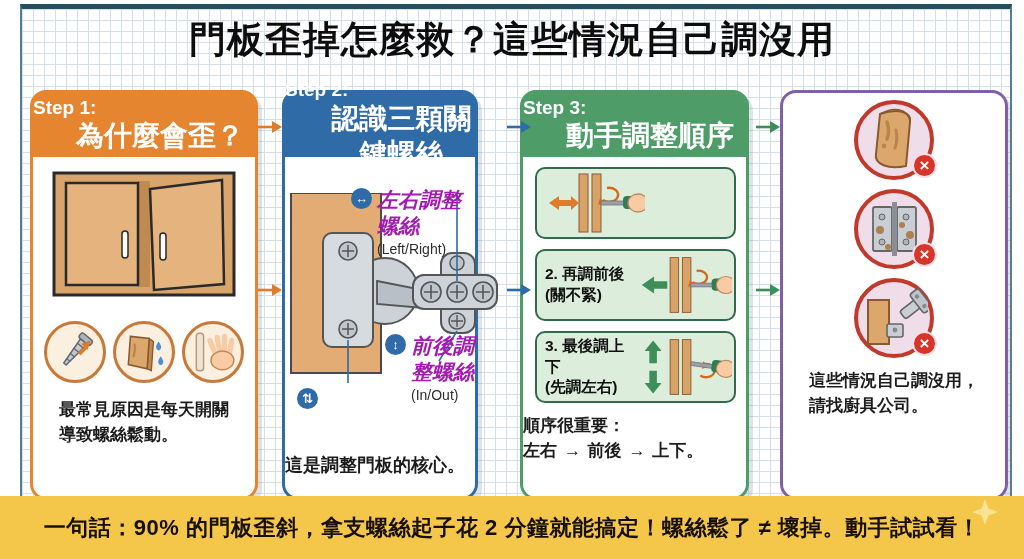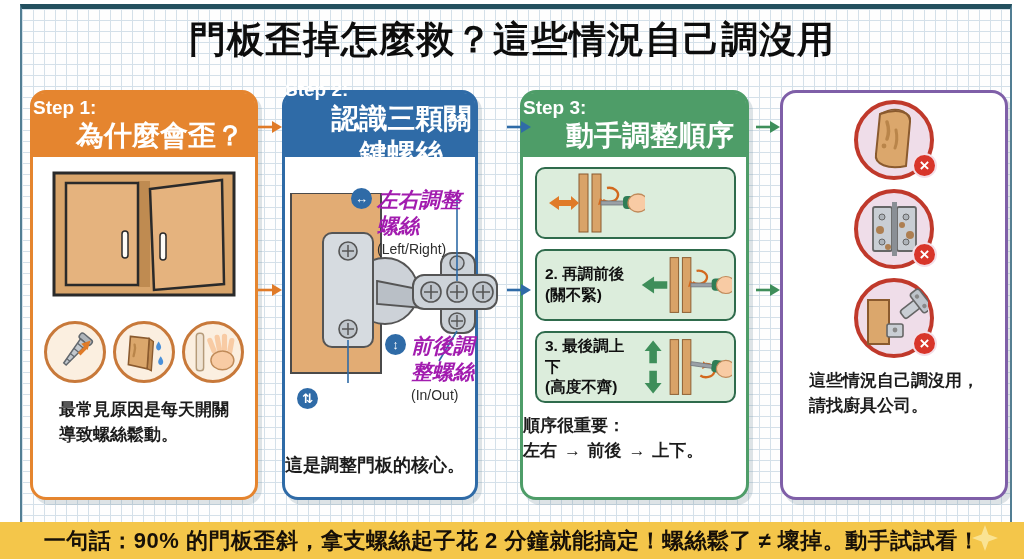--- a/index.html
+++ b/index.html
@@ -89,21 +89,21 @@
     position:absolute; right:-7px; bottom:-2px; width:25px; height:25px; border-radius:50%;
     background:#D8352A; border:2px solid #F3DFE8; color:#fff;
     display:flex; align-items:center; justify-content:center;
     font-size:17px; font-weight:900; line-height:1;
   }
   .c4 .caption { margin-top:2px; }
   
   .conn { position:absolute; width:26px; height:16px; }
   
   .footer {
-    position:absolute; left:0; right:0; bottom:0; height:37px; background:#F4C64A;
+    position:absolute; left:0; right:0; bottom:0; height:63px; background:#F4C64A;
     display:flex; align-items:center; justify-content:center;
     font-size:22px; font-weight:800; color:#171008; letter-spacing:.5px;
   }
   .sparkle { position:absolute; right:24px; top:1px; }
 </style>
 </head>
 <body>
 
 <div class="paper"></div>
 
@@ -244,21 +244,21 @@
         <path d="M62 16 a9 7 0 1 1 -4 12" stroke="#D2691E" stroke-width="2.4" fill="none"></path>
         <polygon points="55,26 61,31 53,33" fill="#D2691E"></polygon>
         <rect x="56" y="29" width="24" height="4" fill="#9AA0A6" stroke="#6F757B" stroke-width="0.8"></rect>
         <rect x="78" y="24" width="14" height="13" rx="4" fill="#2F7D56"></rect>
         <ellipse cx="93" cy="31" rx="10" ry="9" fill="#F8CBA4" stroke="#C08A5A" stroke-width="1.3"></ellipse>
       </svg>
     </div>
     <div class="s3-item">
       <div class="s3-text">
         <div>3. 最後調上下</div>
-        <div>(高度不齊)</div>
+        <div>(先調左右)</div>
       </div>
       <svg width="100" height="62" viewBox="0 0 100 62">
         <rect x="34" y="2" width="9" height="58" fill="#D9A368" stroke="#8A5A2E"></rect>
         <rect x="47" y="2" width="9" height="58" fill="#D9A368" stroke="#8A5A2E"></rect>
         <polygon points="16,3 25,14 20,14 20,27 12,27 12,14 7,14" fill="#3E8E5A"></polygon>
         <polygon points="16,59 7,48 12,48 12,35 20,35 20,48 25,48" fill="#3E8E5A"></polygon>
         <path d="M66 40 a9 7 0 1 0 4 -12" stroke="#D2691E" stroke-width="2.4" fill="none"></path>
         <polygon points="75,30 69,25 68,33" fill="#D2691E"></polygon>
         <rect x="56" y="27" width="24" height="4" fill="#9AA0A6" stroke="#6F757B" stroke-width="0.8" transform="rotate(8 68 29)"></rect>
         <rect x="78" y="24" width="14" height="13" rx="4" fill="#2F7D56" transform="rotate(8 85 30)"></rect>

